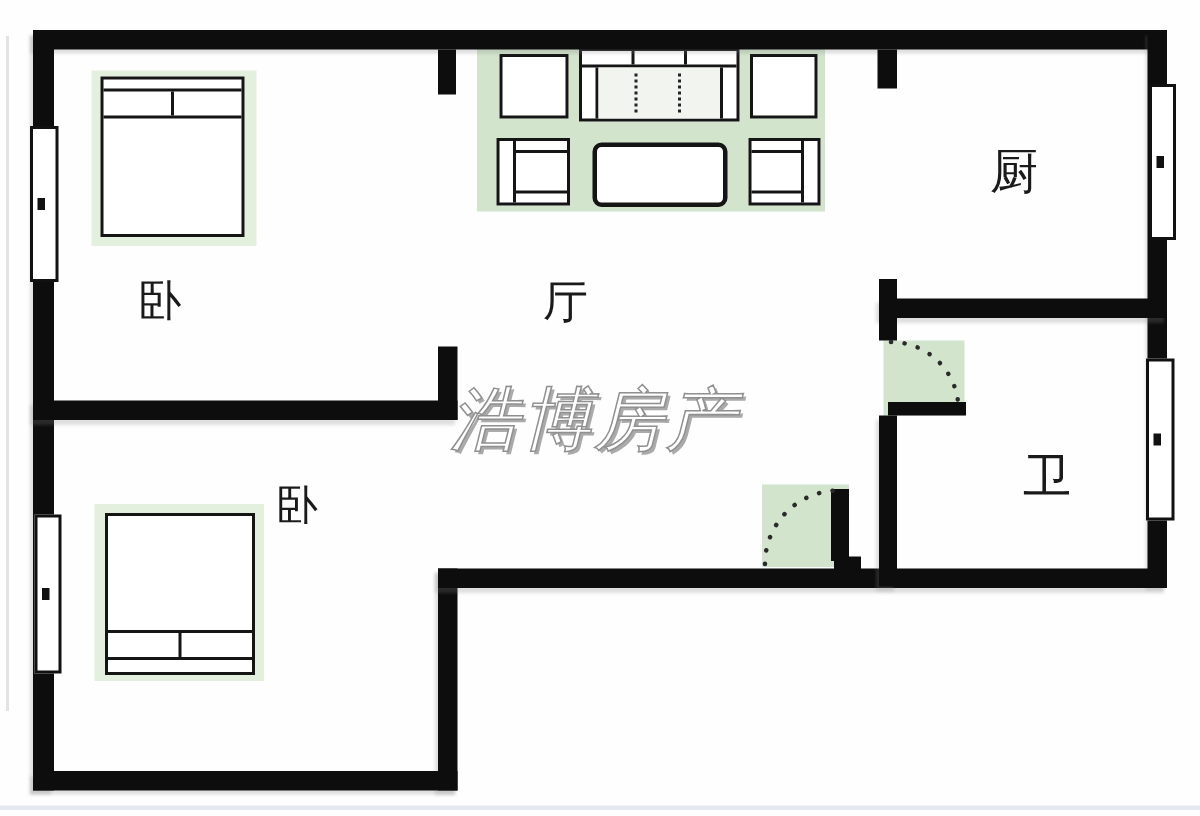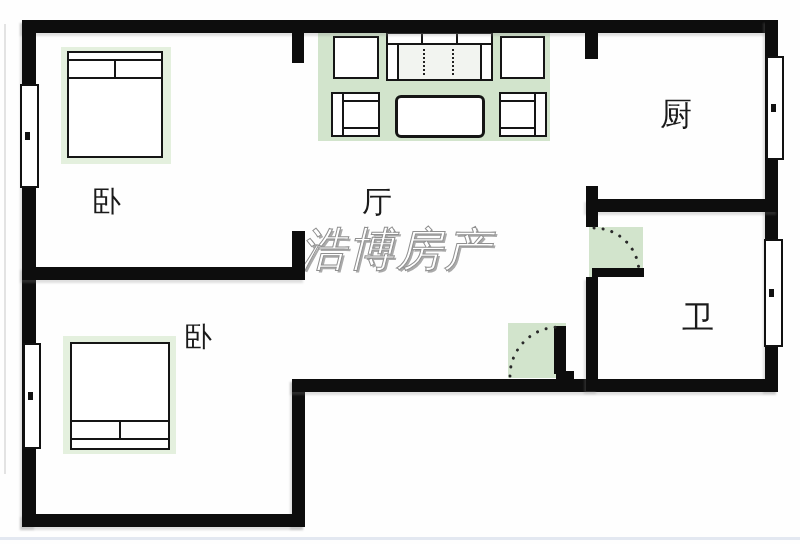--- a/index.html
+++ b/index.html
@@ -47,21 +47,21 @@
   .chair .armt{height:8px;border-bottom:2px solid #151515;}
   .chair .seat{flex:1;}
   .chair .armb{height:8px;border-top:2px solid #151515;}
   .coffee{border:3px solid #151515;border-radius:6px;}
   
   .leaf{position:absolute;background:#0d0d0d;z-index:6;}
   svg.overlay{position:absolute;left:0;top:0;z-index:6;pointer-events:none;}
   
   .room-label{position:absolute;color:#1a1a1a;z-index:8;line-height:1;font-weight:500;}
   .watermark{
-    position:absolute;left:300px;top:226px;z-index:5;
+    position:absolute;left:300px;top:256px;z-index:5;
     font-size:46px;font-style:italic;letter-spacing:2px;line-height:1;white-space:nowrap;
     color:#ffffff;-webkit-text-stroke:1px #909090;
     text-shadow:2px 2px 0 rgba(100,100,100,.55);
   }
   
   .edge-left{position:absolute;left:4px;top:24px;width:2px;height:450px;background:#e3e3e3;z-index:1;}
   .edge-bottom{position:absolute;left:0;top:537px;width:800px;height:3px;background:#ccd5e6;opacity:.55;z-index:1;}
 </style>
 </head>
 <body>

